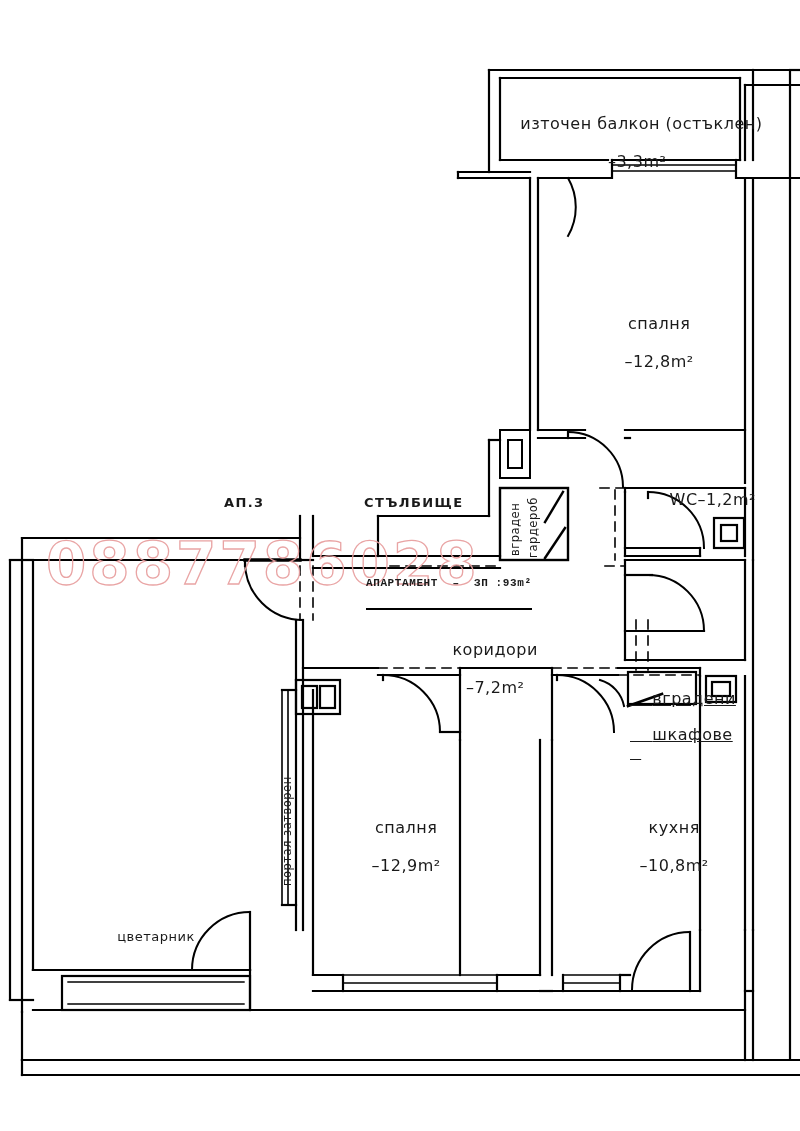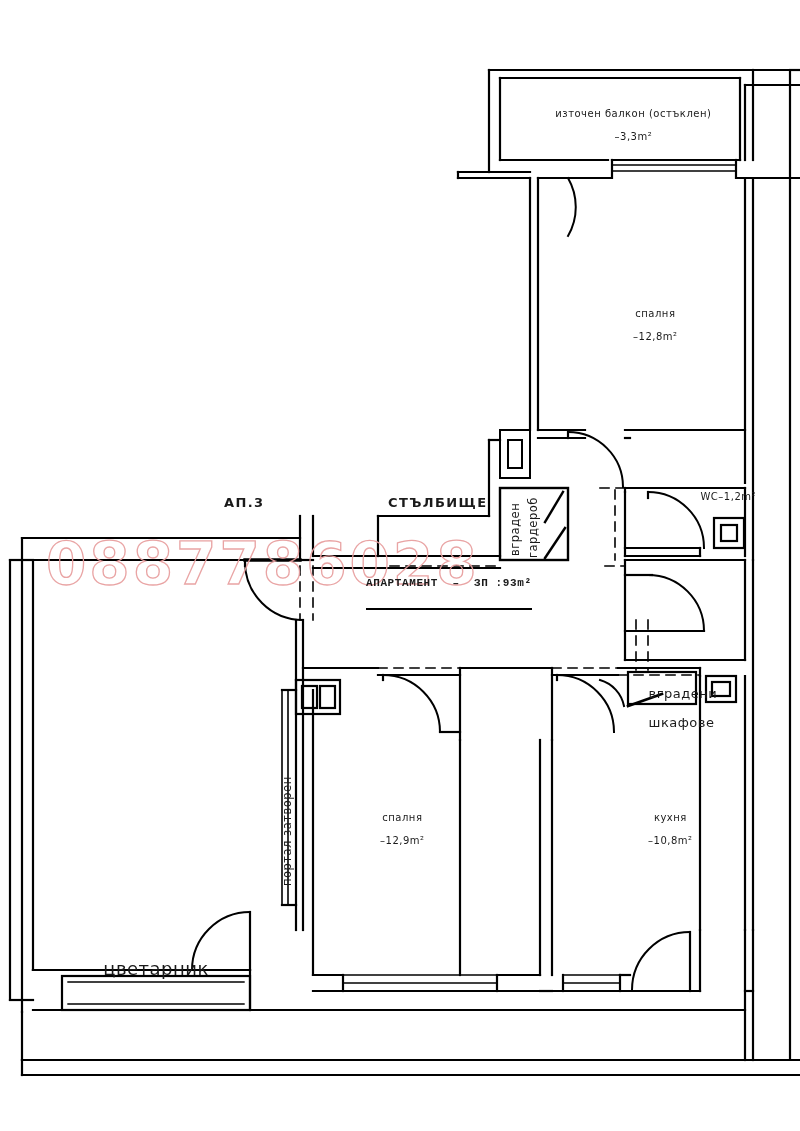--- a/index.html
+++ b/index.html
@@ -7,24 +7,24 @@
     font-family:"DejaVu Sans","Liberation Sans",sans-serif;
     width:800px;height:1131px;overflow:hidden;position:relative;
   }
   #plan-root{position:relative;width:800px;height:1131px;background:#fff;}
   #plan-svg{position:absolute;left:0;top:0;width:800px;height:1131px;}
   .lbl{
     position:absolute;color:#1a1a1a;white-space:pre;
     font-family:"DejaVu Sans","Liberation Sans",sans-serif;
     letter-spacing:.5px;line-height:1.18;
   }
-  .lbl.room{font-size:10px;text-align:center;}
+  .lbl.room{font-size:16px;text-align:center;}
   .lbl.cap{font-size:13px;font-weight:bold;letter-spacing:1.4px;}
   .lbl.small{font-size:11.5px;line-height:1.1;}
-  .lbl.tiny{font-size:13px;line-height:1.12;}
+  .lbl.tiny{font-size:16px;line-height:1.12;text-decoration:underline;}
   .vert{writing-mode:vertical-rl;transform:rotate(180deg);transform-origin:center;}
   .apt-title{
     font-size:11px;font-weight:bold;letter-spacing:.6px;
     border-bottom:2px solid #000;padding-bottom:18px;font-family:Liberation Mono, monospace;
   }
   .watermark{
     position:absolute;font-size:58px;font-weight:bold;letter-spacing:3px;
     color:transparent;-webkit-text-stroke:1.3px #e8a0a0;
     font-family:"DejaVu Sans","Liberation Sans",sans-serif;
     opacity:.95;pointer-events:none;
@@ -290,24 +290,28 @@
     <span>–3,3m²</span>
   </div>
 
   <div class="lbl room" style="left:588px;top:296px;width:120px;">
     <span>спалня</span><br>
     <span>–12,8m²</span>
   </div>
 
   <div class="lbl cap" style="left:224px;top:495px;">АП.3</div>
 
-  <div class="lbl cap" style="left:388px;top:495px;">СТЪЛБИЩЕ</div>
+  <div class="lbl cap" style="left:364px;top:495px;">СТЪЛБИЩЕ</div>
 
   <div class="lbl apt-title" style="position:absolute;left:366px;top:577px;">АПАРТАМЕНТ  –  ЗП :93m²</div>
 
+  <div class="lbl room" style="left:420px;top:622px;width:128px;">
+    <span>коридори</span><br>
+    <span>–7,2m²</span>
+  </div>
 
   <div class="lbl small vert" style="left:509px;top:494px;height:62px;">вграден</div>
   <div class="lbl small vert" style="left:527px;top:490px;height:68px;">гардероб</div>
 
   <div class="lbl room" style="left:664px;top:491px;width:92px;text-align:right;">WC–1,2m²</div>
 
 
   <div class="lbl tiny" style="left:630px;top:672px;width:66px;text-align:left;">
     <span>вградени</span><br>
     <span>шкафове</span>
@@ -319,16 +323,16 @@
   <div class="lbl room" style="left:340px;top:800px;width:110px;">
     <span>спалня</span><br>
     <span>–12,9m²</span>
   </div>
 
   <div class="lbl room" style="left:608px;top:800px;width:110px;">
     <span>кухня</span><br>
     <span>–10,8m²</span>
   </div>
 
-  <div class="lbl room" style="left:86px;top:958px;width:140px;font-size:18px;">цветарник</div>
+  <div class="lbl room" style="left:86px;top:929px;width:140px;font-size:13px;">цветарник</div>
 
 
 </div>
 
 </body></html>

